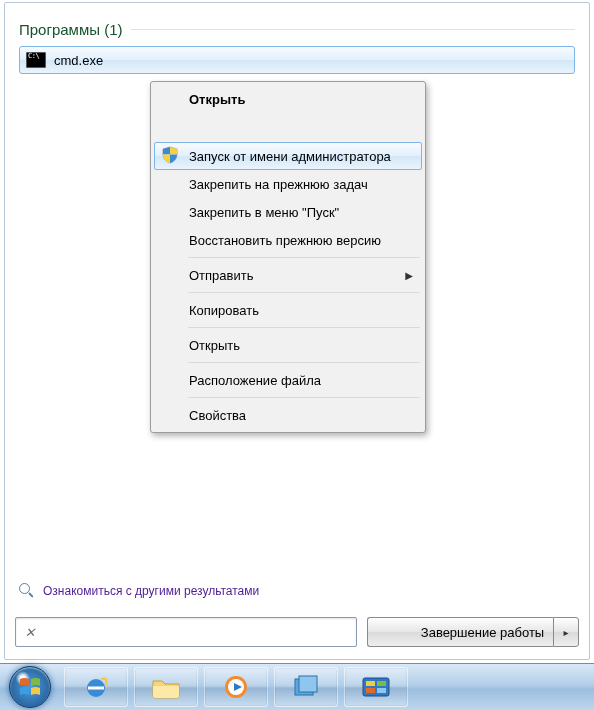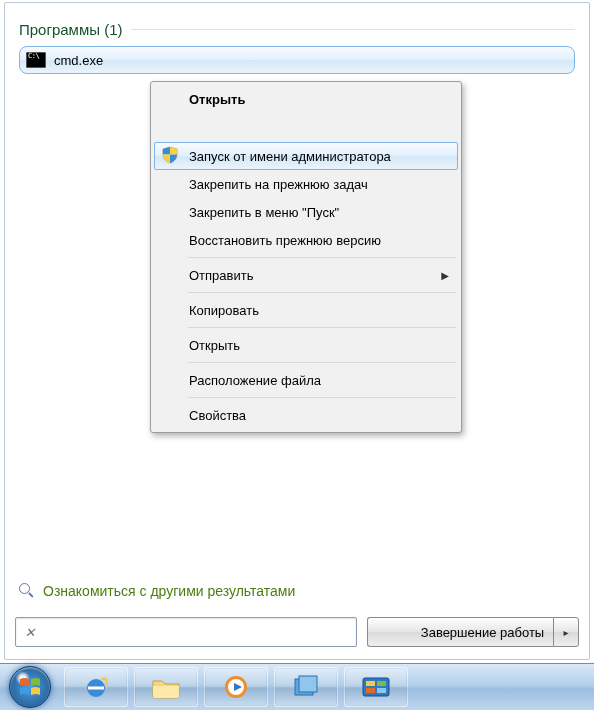--- a/index.html
+++ b/index.html
@@ -1,35 +1,35 @@
 <!DOCTYPE html>
 <html><head>
 <meta charset="utf-8">
 <style>
   html,body{margin:0;padding:0;font-family:"Segoe UI",Tahoma,sans-serif;font-size:13px;color:#000;background:#fff;}
   .screen{width:594px;height:710px;position:relative;background:#fff;overflow:hidden;}
   .panel{position:absolute;left:4px;top:2px;width:586px;height:658px;background:#fff;border:1px solid #b7c8d8;border-radius:2px;box-sizing:border-box;}
   .section-header{display:flex;align-items:center;margin:18px 14px 8px 14px;}
   .section-title{color:#14532d;font-size:15px;white-space:nowrap;}
   .section-line{flex:1;height:1px;background:#d8e2ec;margin-left:8px;}
-  .result-item{margin:0 14px;height:28px;border:1px solid #7eb6e9;border-radius:8px;background:linear-gradient(#f6fbff,#e4f0fb 48%,#d3e7f8 52%,#e9f4fd);display:flex;align-items:center;padding:0 6px;box-sizing:border-box;}
+  .result-item{margin:0 14px;height:28px;border:1px solid #7eb6e9;border-radius:3px;background:linear-gradient(#f6fbff,#e4f0fb 48%,#d3e7f8 52%,#e9f4fd);display:flex;align-items:center;padding:0 6px;box-sizing:border-box;}
   .cmd-icon{width:18px;height:14px;background:#000;border:1px solid #555;position:relative;margin-right:8px;border-radius:1px;}
   .cmd-icon::before{content:"C:\\";position:absolute;left:1px;top:0;font-size:7px;color:#fff;font-family:Consolas,monospace;line-height:7px;letter-spacing:-0.5px;}
   .result-label{font-size:13px;}
   
-  .ctx{position:absolute;left:145px;top:78px;width:312px;background:#f1f1f1;border:1px solid #9c9c9c;box-shadow:2px 3px 6px rgba(0,0,0,.3);border-radius:3px;padding:3px;box-sizing:border-box;}
+  .ctx{position:absolute;left:145px;top:78px;width:276px;background:#f1f1f1;border:1px solid #9c9c9c;box-shadow:2px 3px 6px rgba(0,0,0,.3);border-radius:3px;padding:3px;box-sizing:border-box;}
   .ctx-item{height:26px;display:flex;align-items:center;padding:0 8px 0 34px;position:relative;font-size:13px;border:1px solid transparent;border-radius:2px;}
   .ctx-item.bold{font-weight:700;}
   .ctx-item.hover{background:linear-gradient(#f6fbff,#e4f0fb 48%,#d3e7f8 52%,#e9f4fd);border:1px solid #7eb6e9;margin-top:29px;}
   .ctx-sep{height:1px;background:#d9d9d9;margin:3px 2px 3px 34px;}
   .ctx-item .sub-arrow{position:absolute;right:8px;top:8px;font-size:10px;color:#333;}
   .shield-icon{position:absolute;left:6px;top:3px;width:18px;height:18px;}
   .shield-icon svg{display:block;}
   
-  .more-row{position:absolute;left:14px;bottom:60px;display:flex;align-items:center;color:#4d7c0f;font-size:14px;}
+  .more-row{position:absolute;left:14px;bottom:60px;display:flex;align-items:center;color:#4c1d95;font-size:12px;}
   .mag{width:16px;height:16px;margin-right:8px;position:relative;}
   .mag::before{content:"";position:absolute;width:9px;height:9px;border:1.6px solid #5c7ea6;border-radius:50%;left:0;top:0;}
   .mag::after{content:"";position:absolute;width:6px;height:1.6px;background:#5c7ea6;transform:rotate(45deg);left:9px;top:11px;border-radius:1px;}
   
   .bottom-row{position:absolute;left:10px;right:10px;bottom:12px;height:30px;display:flex;align-items:stretch;gap:10px;}
   .search-box{flex:0 0 342px;background:#fff;border:1px solid #8a9bb2;border-radius:2px;box-shadow:inset 0 1px 2px rgba(0,0,0,.12);display:flex;align-items:center;padding:0 6px;box-sizing:border-box;font-style:italic;color:#6f6f6f;position:relative;}
   .search-text{flex:1;font-style:italic;color:#565656;font-size:14px;}
   .clear-x{width:16px;text-align:center;color:#6f6f6f;font-size:13px;cursor:default;}
   .shutdown{flex:1;display:flex;}
   .shutdown-btn{flex:1;border:1px solid #8a8a8a;border-right:none;background:linear-gradient(#fefefe,#e7e7e7 48%,#dadada 52%,#efefef);border-radius:3px 0 0 3px;display:flex;align-items:center;justify-content:center;font-size:13px;padding-left:44px;}

